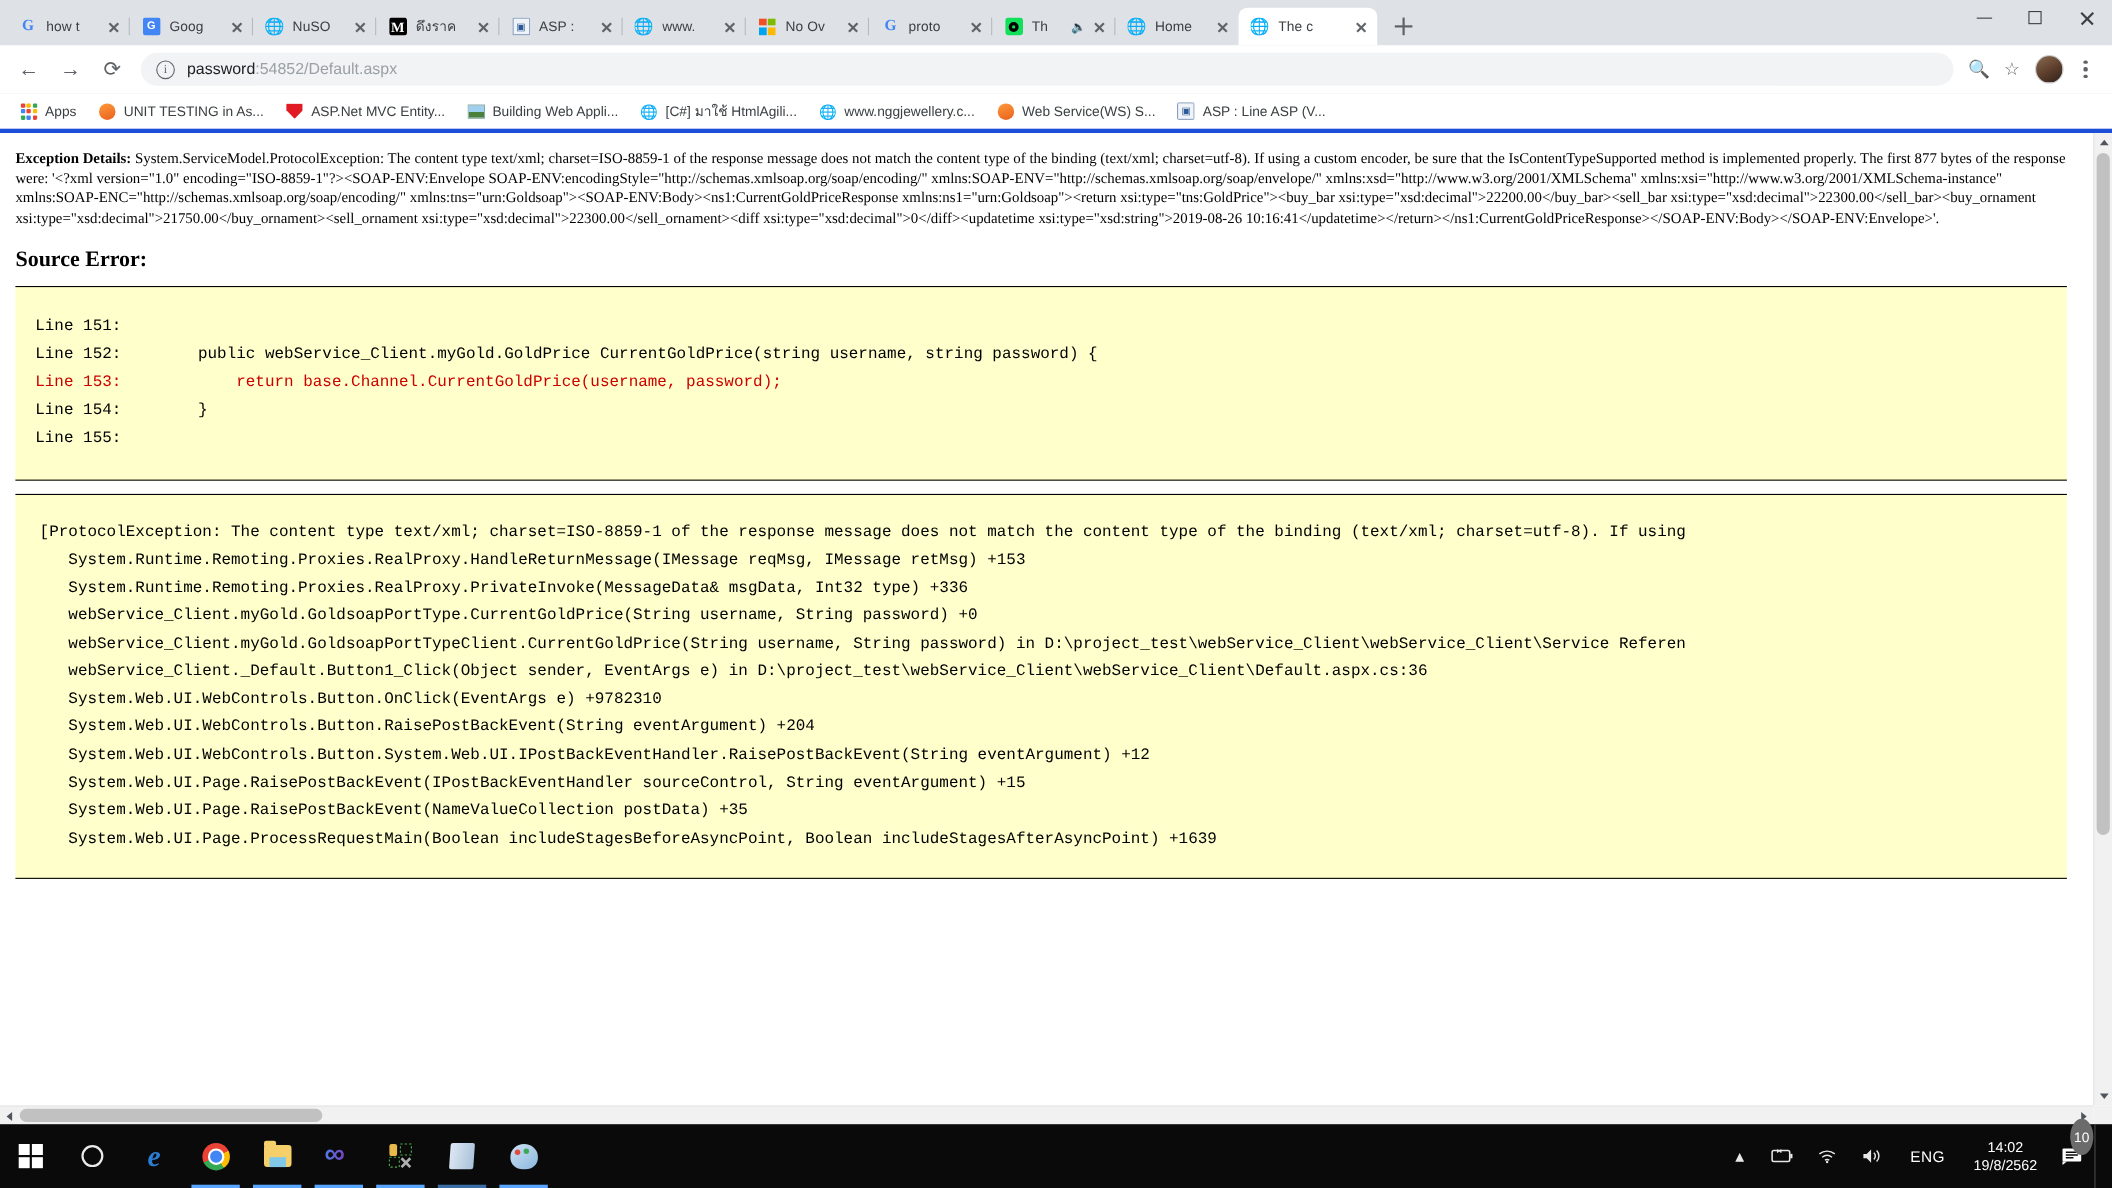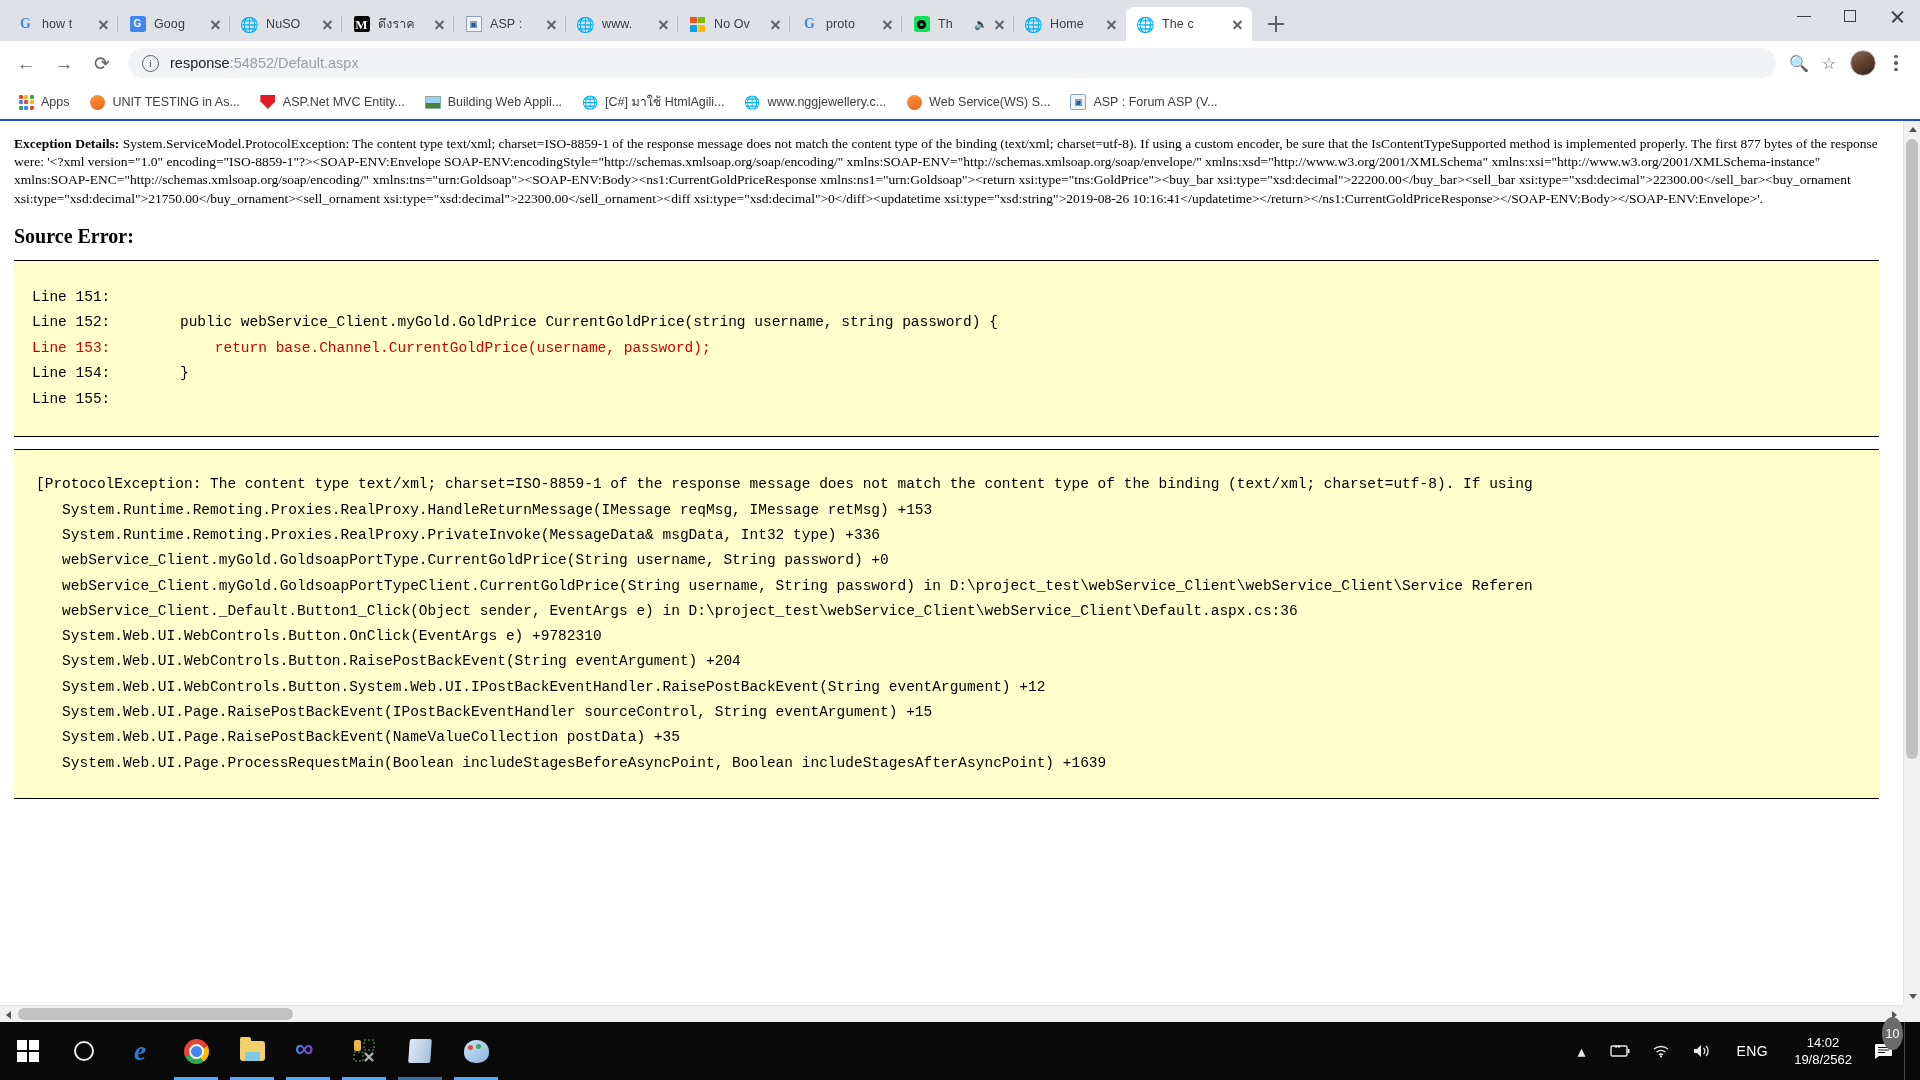--- a/index.html
+++ b/index.html
@@ -91,21 +91,21 @@
     width: 26px; height: 26px; border-radius: 50%; flex: none; margin: 0 6px;
     background: linear-gradient(150deg,#8a6a52 0%,#5b3d2a 55%,#2f2019 100%);
     border: 1px solid #c9ccd0;
   }
   .menudots { width: 28px; display:flex; flex-direction:column; align-items:center;
               justify-content:center; gap:3px; flex:none; }
   .menudots i { width: 3.4px; height: 3.4px; border-radius: 50%; background: #5f6368; display:block; }
 
   .bookmarks {
     height: 36px; background: #ffffff; display: flex; align-items: center;
-    padding: 0 10px; border-bottom: 2px solid #1d4ed8;
+    padding: 0 10px; border-bottom: 4px solid #1d4ed8;
   }
   .bm { display: flex; align-items: center; padding: 4px 8px; margin-right: 4px; flex: none; }
   .bm .bmicon { width: 16px; height: 16px; margin-right: 7px; flex: none;
                 display:flex; align-items:center; justify-content:center; font-size:11px;
                 border-radius:2px; overflow:hidden; }
   .bm .bmlabel { font-size: 12.5px; color: #3c4043; white-space: nowrap; }
 
   
   .fav-g { font-weight: bold; font-family: "Liberation Serif", serif; font-size: 14px; }
   .fav-globe { color: #5f6368; font-size: 15px; }
@@ -388,21 +388,21 @@
         </div>
     </div>
   </div>
 
   <div class="toolbar">
     <div class="navbtn">←</div>
     <div class="navbtn">→</div>
     <div class="navbtn">⟳</div>
     <div class="omnibox">
       <span class="infoicon">i</span>
-      <span class="urltext"><b>response</b><span>:54852/Default.aspx</span></span>
+      <span class="urltext"><b>password</b><span>:54852/Default.aspx</span></span>
     </div>
     <div class="tbicon">🔍</div>
     <div class="tbicon">☆</div>
     <div class="avatar"></div>
     <div class="menudots">
         <i></i>
         <i></i>
         <i></i>
       </div>
   </div>
@@ -464,21 +464,21 @@
       <span class="bmicon">
         <span style="width:15px;height:15px;border-radius:50%;background:linear-gradient(160deg,#ff9a3c,#e8601c);display:block;"></span>
       </span>
       <span class="bmlabel">Web Service(WS) S...</span>
     </div>
 
     <div class="bm">
       <span class="bmicon">
         <span class="fav-asp" style="display:flex;align-items:center;justify-content:center;font-size:9px;color:#2a5a9a;">▣</span>
       </span>
-      <span class="bmlabel">ASP : Forum ASP (V...</span>
+      <span class="bmlabel">ASP : Line ASP (V...</span>
     </div>
   </div>
 
   <div class="page">
     <div class="pagebody">
 
       <div class="para"><b>Exception Details:</b><span> System.ServiceModel.ProtocolException: The content type text/xml; charset=ISO-8859-1 of the response message does not match the content type of the binding (text/xml; charset=utf-8). If using a custom encoder, be sure that the IsContentTypeSupported method is implemented properly. The first 877 bytes of the response were: '&lt;?xml version="1.0" encoding="ISO-8859-1"?&gt;&lt;SOAP-ENV:Envelope SOAP-ENV:encodingStyle="http://schemas.xmlsoap.org/soap/encoding/" xmlns:SOAP-ENV="http://schemas.xmlsoap.org/soap/envelope/" xmlns:xsd="http://www.w3.org/2001/XMLSchema" xmlns:xsi="http://www.w3.org/2001/XMLSchema-instance" xmlns:SOAP-ENC="http://schemas.xmlsoap.org/soap/encoding/" xmlns:tns="urn:Goldsoap"&gt;&lt;SOAP-ENV:Body&gt;&lt;ns1:CurrentGoldPriceResponse xmlns:ns1="urn:Goldsoap"&gt;&lt;return xsi:type="tns:GoldPrice"&gt;&lt;buy_bar xsi:type="xsd:decimal"&gt;22200.00&lt;/buy_bar&gt;&lt;sell_bar xsi:type="xsd:decimal"&gt;22300.00&lt;/sell_bar&gt;&lt;buy_ornament xsi:type="xsd:decimal"&gt;21750.00&lt;/buy_ornament&gt;&lt;sell_ornament xsi:type="xsd:decimal"&gt;22300.00&lt;/sell_ornament&gt;&lt;diff xsi:type="xsd:decimal"&gt;0&lt;/diff&gt;&lt;updatetime xsi:type="xsd:string"&gt;2019-08-26 10:16:41&lt;/updatetime&gt;&lt;/return&gt;&lt;/ns1:CurrentGoldPriceResponse&gt;&lt;/SOAP-ENV:Body&gt;&lt;/SOAP-ENV:Envelope&gt;'.</span></div>
 
       <div class="sec-head">Source Error:</div>
 

